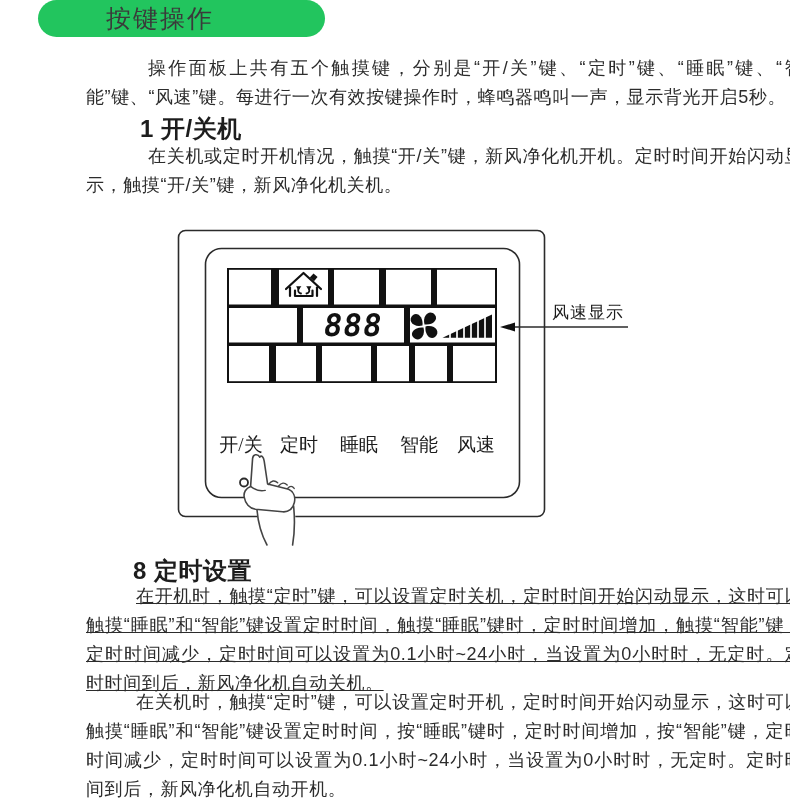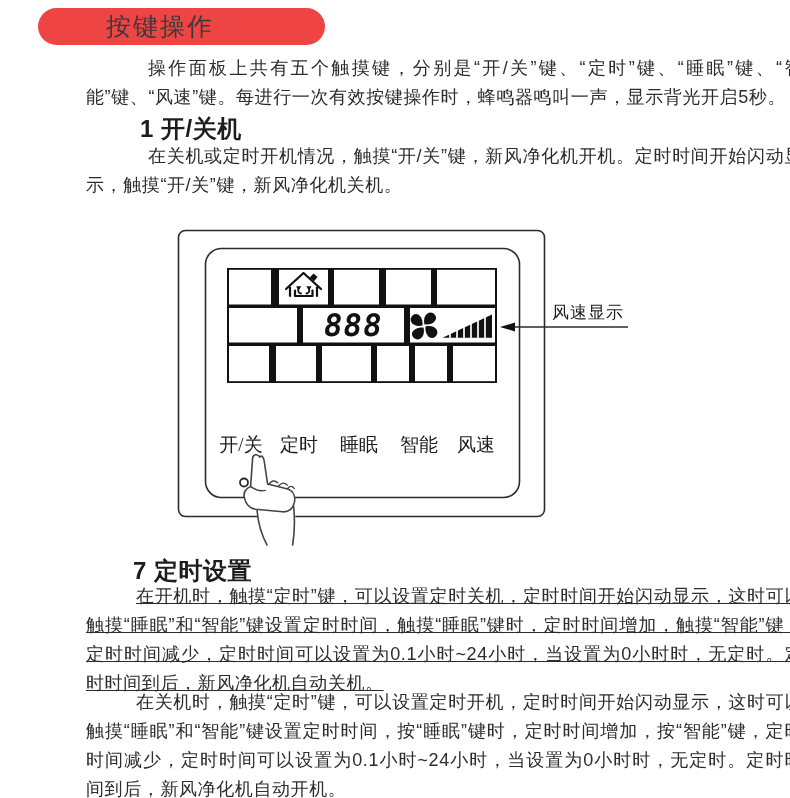--- a/index.html
+++ b/index.html
@@ -3,22 +3,22 @@
 <meta charset="utf-8">
 <style>
   html,body{margin:0;padding:0;}
   body{
     width:790px;height:798px;position:relative;overflow:hidden;
     background:#ffffff;color:#2c2c2c;
     font-family:"Liberation Sans","DejaVu Sans",sans-serif;
   }
   .abs{position:absolute;}
   .title-pill{
-    left:38px;top:8px;width:287px;height:37px;
-    background:#ef4444;border-radius:19px;
+    left:38px;top:0;width:287px;height:37px;
+    background:#22c55e;border-radius:19px;
   }
   .title-text{
     padding-left:68px;line-height:37px;font-size:25px;font-weight:500;
     color:#3a3a3a;letter-spacing:2px;white-space:nowrap;
   }
   .para{
     left:38px;width:717px;font-size:18px;line-height:29px;
     letter-spacing:0.6px;text-align:justify;color:#2c2c2c;margin-left:48px;
   }
   .p1{top:54px;text-indent:62px;}
@@ -144,15 +144,15 @@
              C263.6,456.8 261.4,454.6 259.8,457.2 Z" fill="#ffffff" stroke="#444444" stroke-width="1.6"></path>
     <g fill="none" stroke="#444444" stroke-width="1.4">
       <path d="M268.5,484.5 q4.5,-6 9.2,-1.8"></path>
       <path d="M278.6,486 q4.4,-5.2 8.6,-1"></path>
       <path d="M287.6,488.4 q3.6,-4 6.6,0"></path>
       <path d="M250.6,486.4 q7,5.6 14.6,4"></path>
     </g>
   </g>
 </svg>
 
-<div class="abs heading h2">7 定时设置</div>
+<div class="abs heading h2">8 定时设置</div>
 <div class="abs para p3">在开机时，触摸“定时”键，可以设置定时关机，定时时间开始闪动显示，这时可以触摸“睡眠”和“智能”键设置定时时间，触摸“睡眠”键时，定时时间增加，触摸“智能”键，定时时间减少，定时时间可以设置为0.1小时~24小时，当设置为0小时时，无定时。定时时间到后，新风净化机自动关机。</div>
 <div class="abs para p4">在关机时，触摸“定时”键，可以设置定时开机，定时时间开始闪动显示，这时可以触摸“睡眠”和“智能”键设置定时时间，按“睡眠”键时，定时时间增加，按“智能”键，定时时间减少，定时时间可以设置为0.1小时~24小时，当设置为0小时时，无定时。定时时间到后，新风净化机自动开机。</div>
 
 </body></html>

